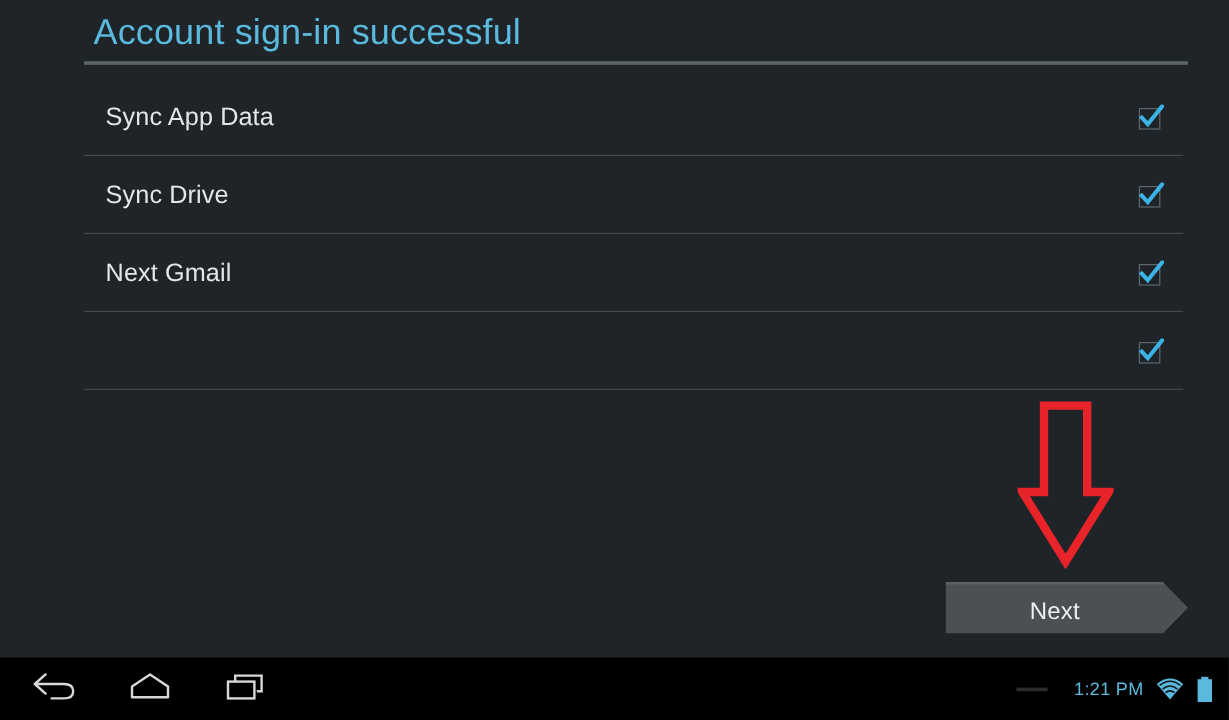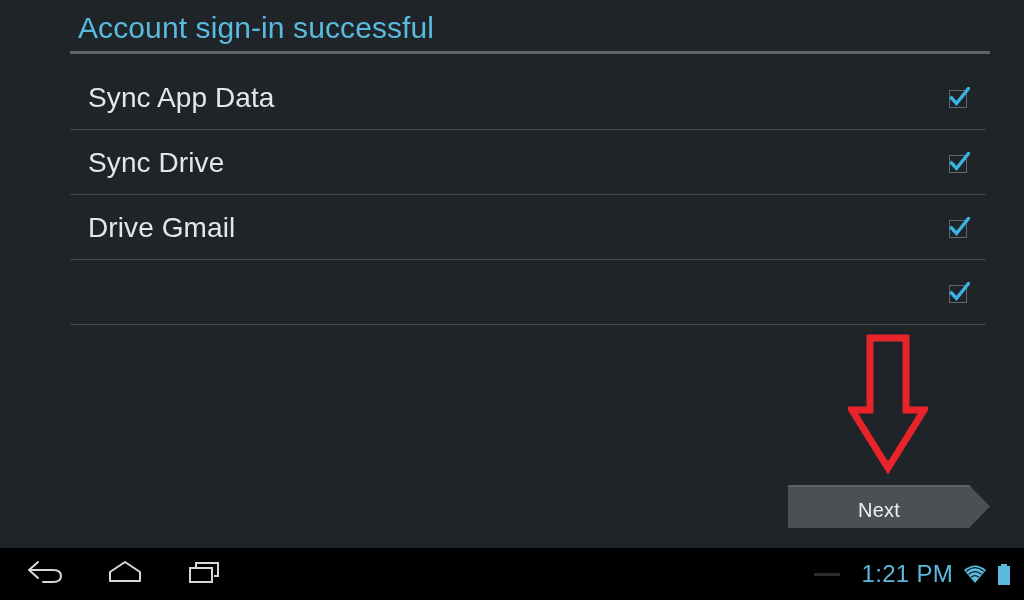--- a/index.html
+++ b/index.html
@@ -59,21 +59,21 @@
     position: relative;
     height: 65px;
     width: 1024px;
   }
 
   .sync-row-label {
     position: absolute;
     left: 68px;
     top: 50%;
     transform: translateY(-50%);
-    font-size: 28px;
+    font-size: 21px;
     color: #e4e7e9;
     white-space: nowrap;
     letter-spacing: 0.1px;
   }
 
   .sync-row-checkbox {
     position: absolute;
     right: 74px;
     top: 50%;
     transform: translateY(-50%);
@@ -186,21 +186,21 @@
   }
 
   #notification-dash {
     width: 26px;
     height: 3px;
     background: #2c2c2c;
     margin-right: 22px;
   }
 
   #status-clock {
-    font-size: 24px;
+    font-size: 15px;
     color: #5ab9dd;
     letter-spacing: 0.3px;
     white-space: nowrap;
     margin-right: 9px;
   }
 
   #status-wifi-icon {
     display: flex;
     align-items: center;
     margin-right: 8px;
@@ -234,21 +234,21 @@
         <div class="sync-row-label">Sync Drive</div>
         <div class="sync-row-checkbox">
           <div class="checkbox-box"></div>
           <div class="checkbox-tick"><svg viewBox="0 0 22 22" width="22" height="22">
               <path d="M3.5 11 L8.5 16.5 L20.5 1.5" fill="none" stroke="#3bb4e5" stroke-width="3.4" stroke-linecap="square" stroke-linejoin="miter"></path>
             </svg></div>
         </div>
         <div class="sync-row-divider"></div>
       </div>
       <div class="sync-row">
-        <div class="sync-row-label">Drive Gmail</div>
+        <div class="sync-row-label">Next Gmail</div>
         <div class="sync-row-checkbox">
           <div class="checkbox-box"></div>
           <div class="checkbox-tick"><svg viewBox="0 0 22 22" width="22" height="22">
               <path d="M3.5 11 L8.5 16.5 L20.5 1.5" fill="none" stroke="#3bb4e5" stroke-width="3.4" stroke-linecap="square" stroke-linejoin="miter"></path>
             </svg></div>
         </div>
         <div class="sync-row-divider"></div>
       </div>
       <div class="sync-row">
         <div class="sync-row-checkbox">

